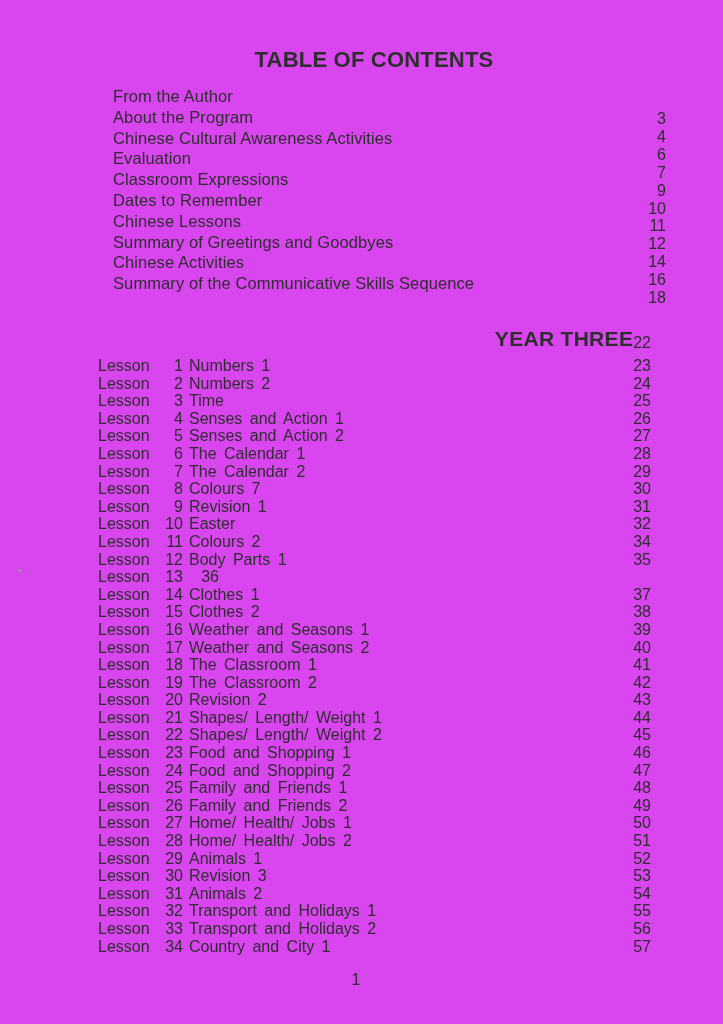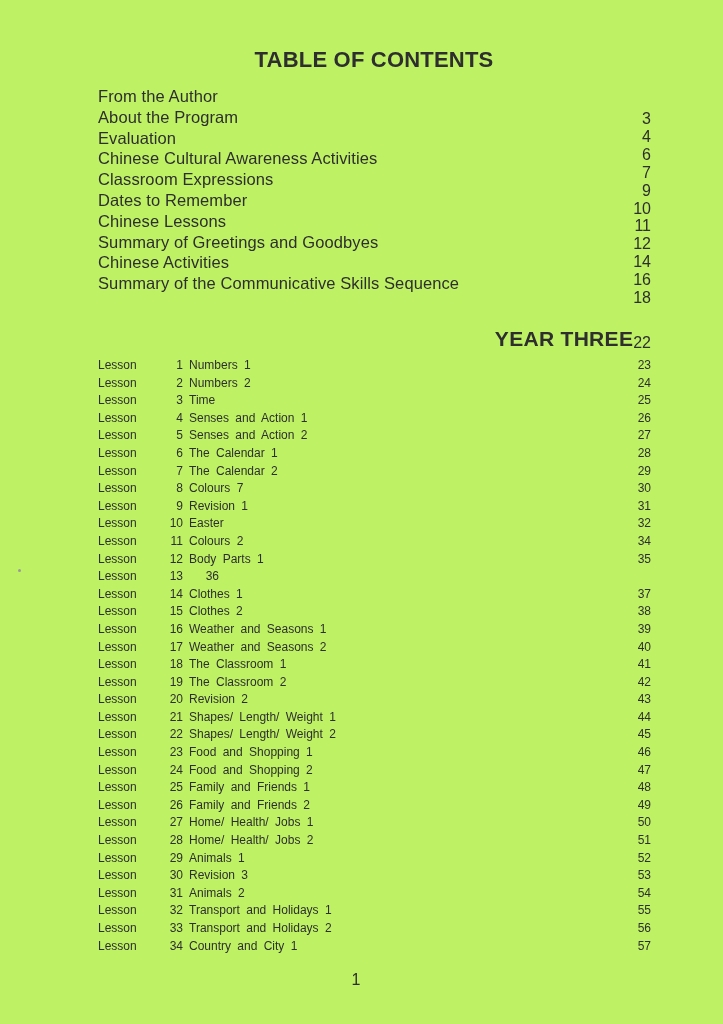--- a/index.html
+++ b/index.html
@@ -1,42 +1,42 @@
 <!DOCTYPE html>
 <html><head>
 <meta charset="utf-8">
 <style>
   html,body{margin:0;padding:0;background:#ffffff;}
   .page{
     position:relative;
     width:723px;height:1024px;
-    background:#bef264;
+    background:#d946ef;
     color:#2e2e2e;
     font-family:"Liberation Sans", sans-serif;
     overflow:hidden;
   }
   .title{
     position:absolute;top:48px;left:97px;width:554px;margin:0;
     text-align:center;font-size:22px;line-height:24px;font-weight:700;
     letter-spacing:0.2px;
   }
   
-  .front-matter{position:absolute;top:86px;left:98px;width:553px;}
+  .front-matter{position:absolute;top:86px;left:113px;width:553px;}
   .fm-labels{font-size:16.5px;line-height:20.8px;letter-spacing:0.1px;white-space:nowrap;}
   .fm-pages{
     position:absolute;top:24px;right:0;text-align:right;
     font-size:16px;line-height:17.9px;
   }
   .year-heading{
     position:absolute;top:327px;left:98px;width:553px;
     display:flex;justify-content:flex-end;align-items:flex-start;
   }
   .yh-label{font-size:21px;font-weight:700;letter-spacing:0.3px;}
   .yh-page{font-size:16px;position:relative;top:7px;}
-  .lessons{position:absolute;top:357px;left:98px;width:553px;font-size:12px;}
+  .lessons{position:absolute;top:357px;left:98px;width:553px;font-size:16px;}
   .lesson-row{display:flex;line-height:17.6px;white-space:nowrap;}
   .l-word{width:64px;}
   .l-no{width:21px;text-align:right;}
   .l-title{flex:1;margin-left:6px;word-spacing:3px;overflow:hidden;}
   .l-page{width:36px;text-align:right;}
   .speck{
     position:absolute;left:18px;top:569px;width:3px;height:3px;
     border-radius:50%;background:#9a9a9a;
   }
   .footer{
@@ -51,23 +51,23 @@
 
   <h1 class="title">TABLE OF CONTENTS</h1>
 
   <section class="front-matter">
     <div class="fm-labels">
 
         <div class="fm-label">From the Author</div>
 
         <div class="fm-label">About the Program</div>
 
+        <div class="fm-label">Chinese Cultural Awareness Activities</div>
+
         <div class="fm-label">Evaluation</div>
-
-        <div class="fm-label">Chinese Cultural Awareness Activities</div>
 
         <div class="fm-label">Classroom Expressions</div>
 
         <div class="fm-label">Dates to Remember</div>
 
         <div class="fm-label">Chinese Lessons</div>
 
         <div class="fm-label">Summary  of Greetings and Goodbyes</div>
 
         <div class="fm-label">Chinese Activities</div>

